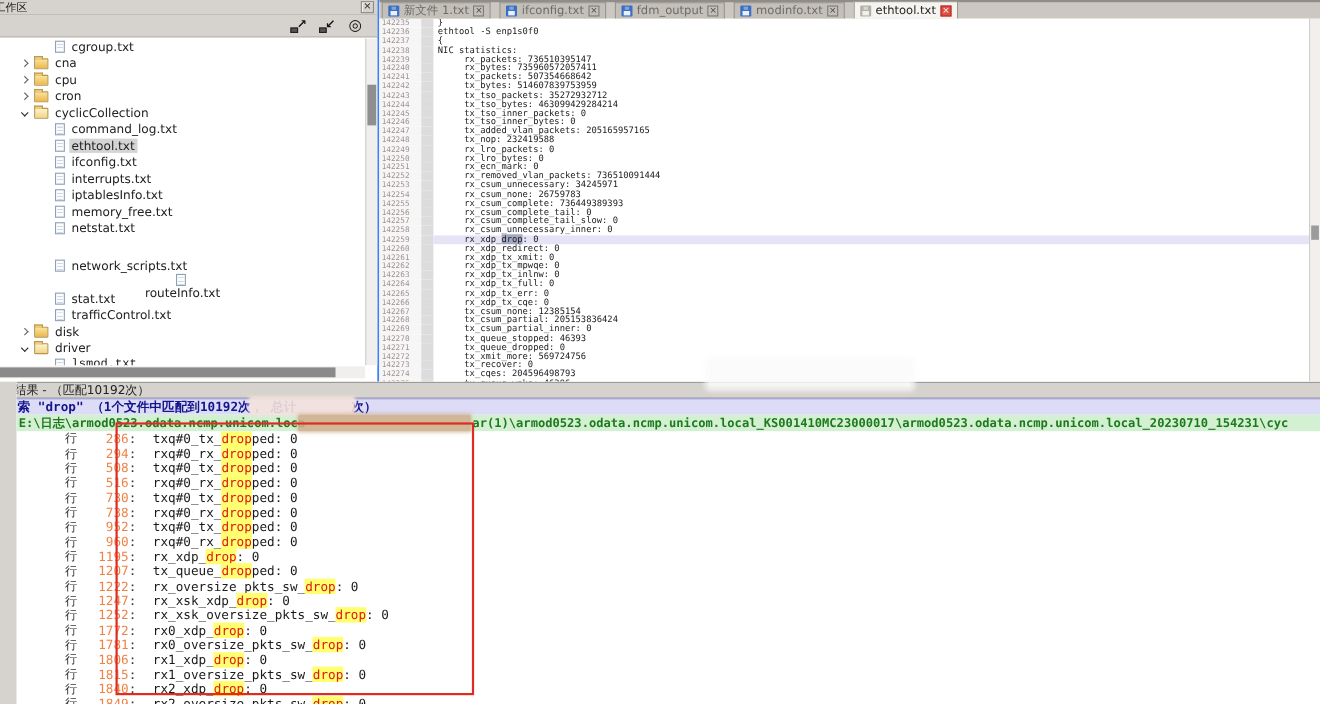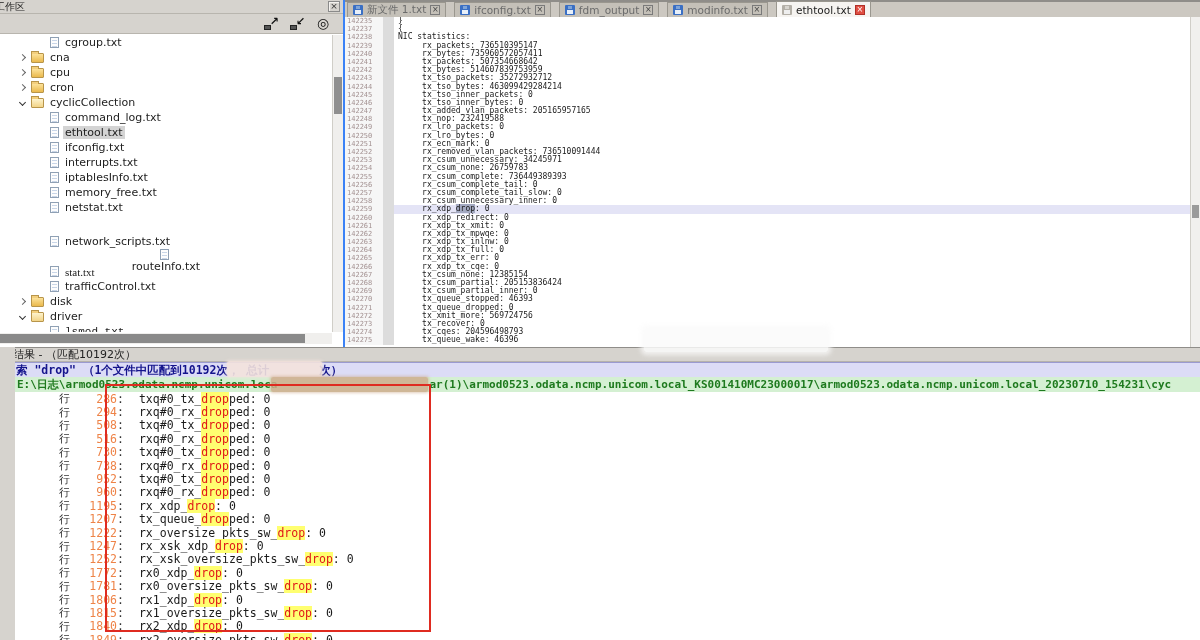--- a/index.html
+++ b/index.html
@@ -158,21 +158,21 @@
           </div>
           <div class="tgap"></div>
           <div class="ti" style="padding-left: 50px;">
             <span class="ico-file"></span>
             <span class="tl">network_scripts.txt</span>
           </div>
           <div class="ti" style=" flex-direction: column;">
             <span class="ico-file"></span>
             <span class="tl">routeInfo.txt</span>
           </div>
-          <div class="ti" style="padding-left: 50px; font-family: Liberation Serif, serif;">
+          <div class="ti" style="padding-left: 50px;">
             <span class="ico-file"></span>
             <span class="tl">stat.txt</span>
           </div>
           <div class="ti" style="padding-left: 50px;">
             <span class="ico-file"></span>
             <span class="tl">trafficControl.txt</span>
           </div>
           <div class="ti" style="padding-left: 20px; text-align: right;">
             <span class="chev collapsed"></span>
             <span class="ico-folder"></span>
@@ -222,20 +222,25 @@
             <span class="ico-save gray"></span>
             <span>ethtool.txt</span>
             <span class="tclose red">×</span>
           </div>
         </div>
       <div class="ed-body" id="edcode">
           <div class="cl">
             <span class="ln">142235</span>
             <span class="bm"></span>
             <span class="ct">}</span>
+          </div>
+          <div class="cl">
+            <span class="ln">142236</span>
+            <span class="bm"></span>
+            <span class="ct">ethtool -S enp1s0f0</span>
           </div>
           <div class="cl">
             <span class="ln">142237</span>
             <span class="bm"></span>
             <span class="ct">{</span>
           </div>
           <div class="cl">
             <span class="ln">142238</span>
             <span class="bm"></span>
             <span class="ct">NIC statistics:</span>

